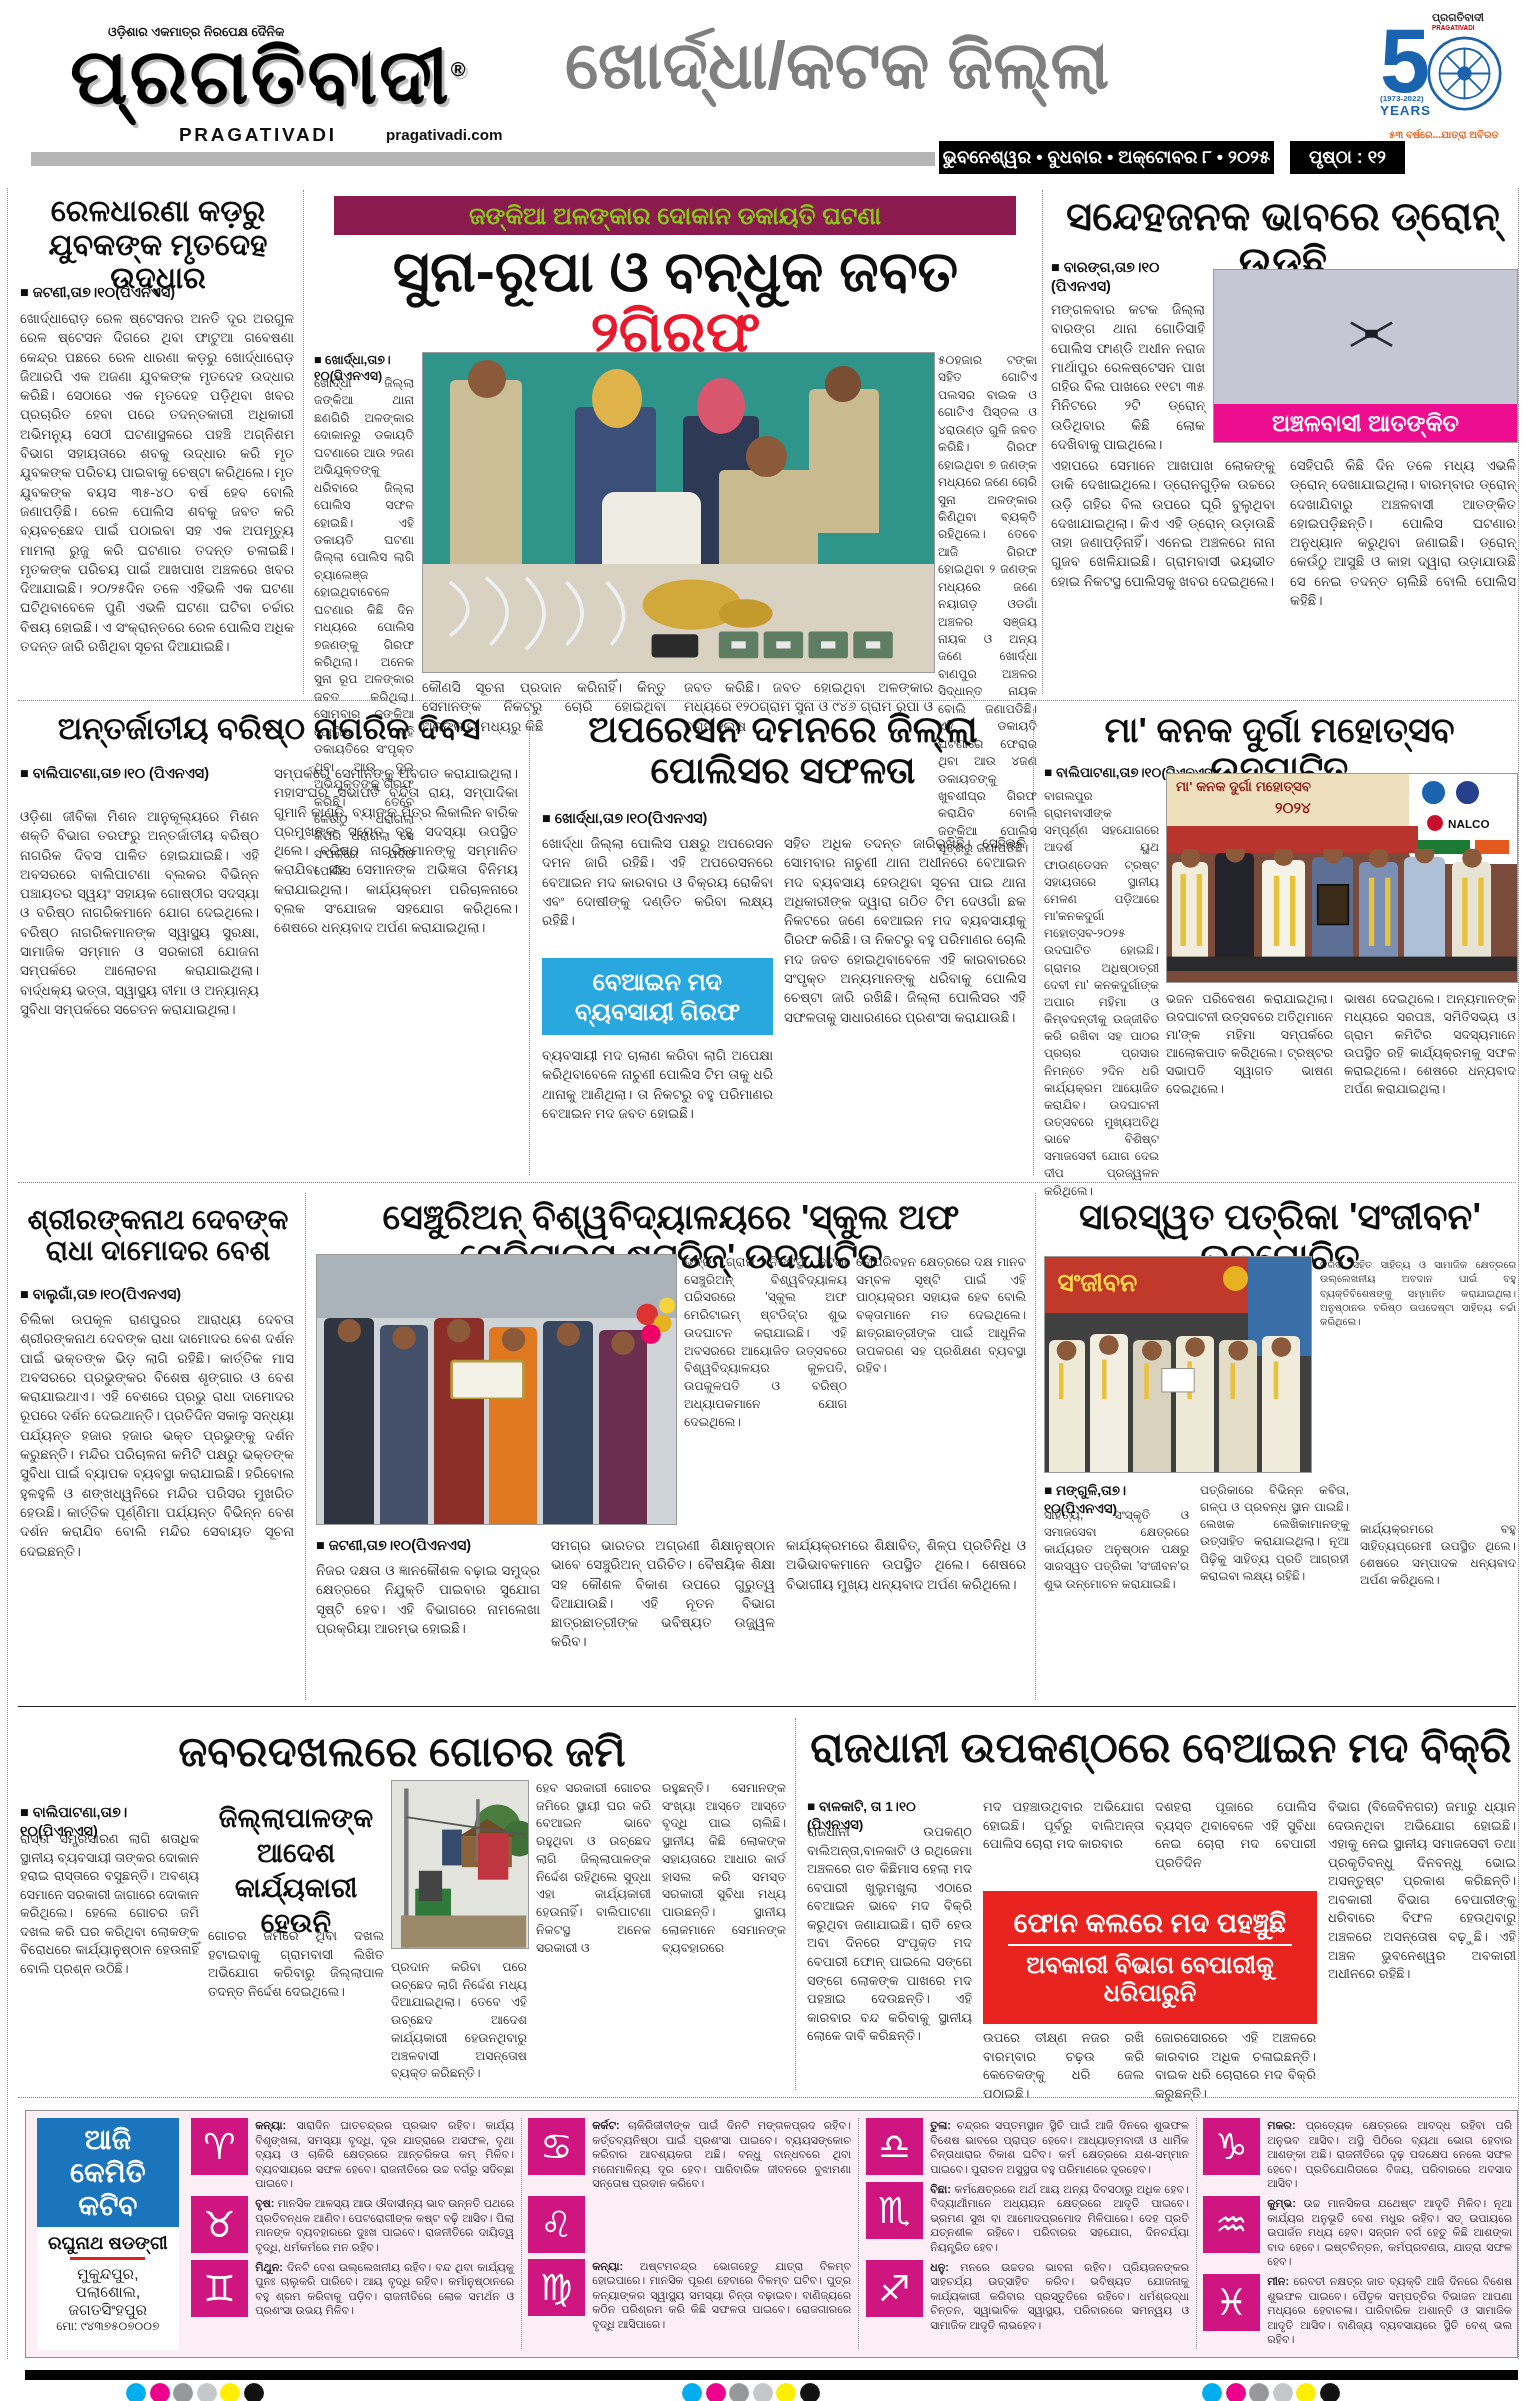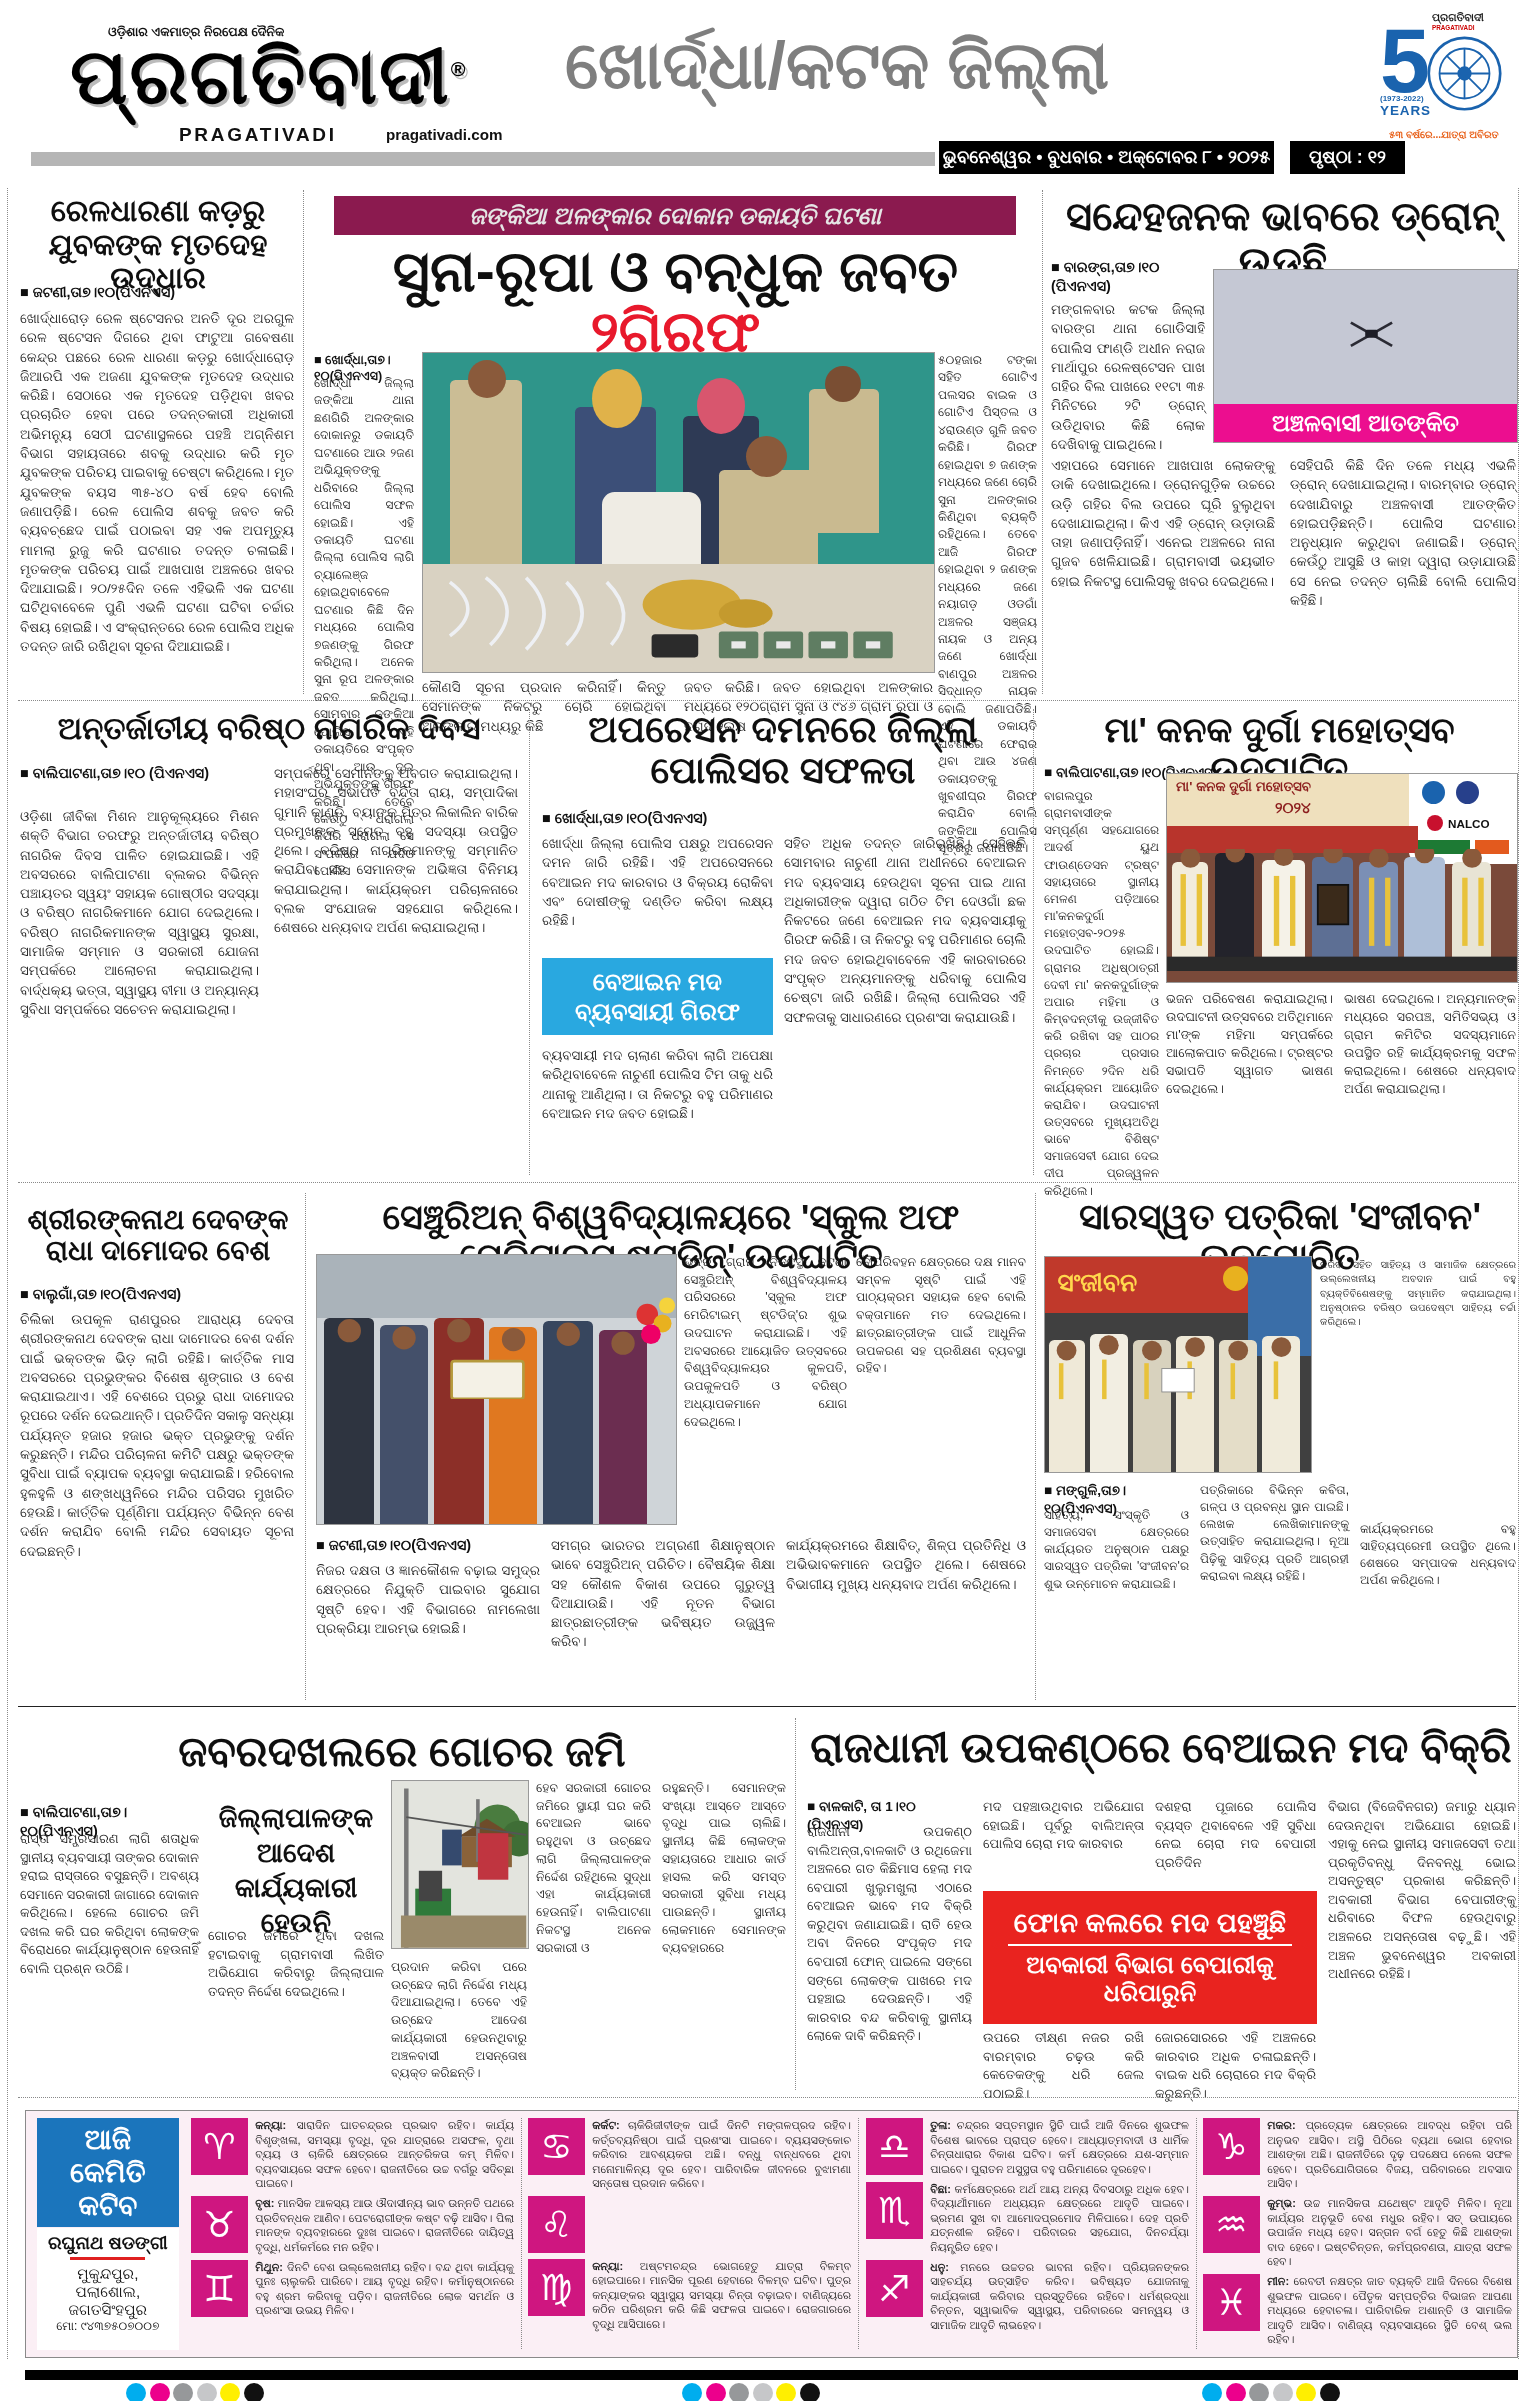--- a/index.html
+++ b/index.html
@@ -8,21 +8,21 @@
   .abs{position:absolute;}
   .hl{font-weight:bold;color:#0f0f0f;text-align:center;line-height:1.12;}
   .byline{font-weight:bold;font-size:14.4px;color:#0f0f0f;line-height:1.3;}
   .btxt{font-size:13.5px;line-height:1.43;text-align:justify;color:#1d1d1d;}
   .small{font-size:12px;}
   .vsep{border-left:1.8px dotted #8a8a8a;width:0;}
   .hsep{border-top:1.8px dotted #8a8a8a;height:0;}
   .photo{position:absolute;overflow:hidden;border:0.9px solid #999;}
   .capbar{position:absolute;left:0;right:0;bottom:0;color:#fff;font-weight:bold;
           text-align:center;}
-  .kicker{background:#8b1a4f;color:#e5e5e5;font-weight:bold;text-align:center;font-style:italic;}
+  .kicker{background:#8b1a4f;color:#84cc16;font-weight:bold;text-align:center;}
   .bluebox{background:#29a8e0;color:#fff;font-weight:bold;text-align:center;}
   .redbox{background:#e9231f;color:#fff;font-weight:bold;text-align:center;}
   .zcell{display:flex;align-items:flex-start;gap:7.2px;}
   .zicon{flex:0 0 57px;width:57px;height:57px;background:#cf1680;color:#fff;
          display:flex;align-items:center;justify-content:center;font-size:36px;
          font-family:"DejaVu Sans",sans-serif;}
   .ztxt{font-size:11px;line-height:1.32;text-align:justify;color:#222;}
   .dot{width:20px;height:20px;border-radius:50%;display:inline-block;margin-right:3.6px;}
   .fig{position:absolute;border-radius:5.4px 5.4px 0 0;}
   .head{position:absolute;border-radius:50%;}

